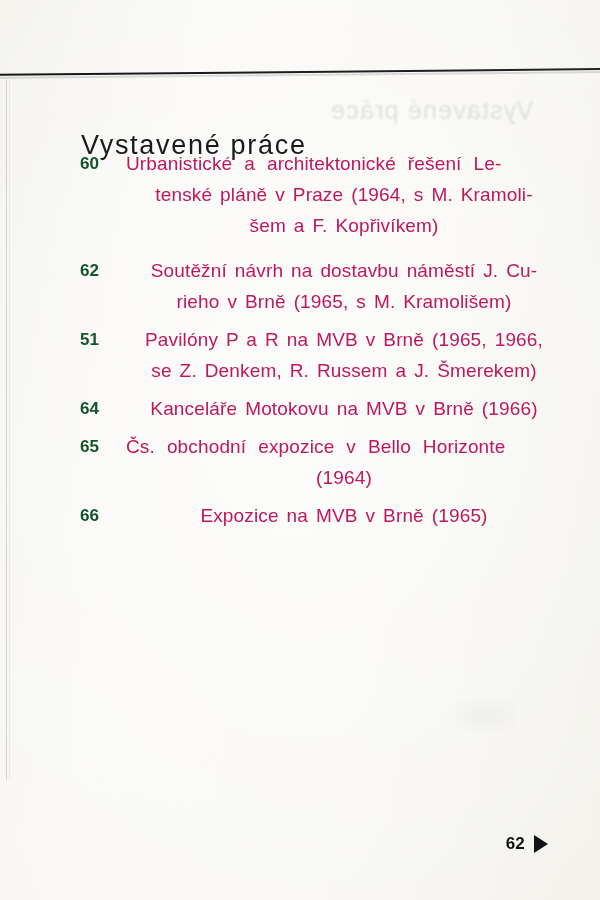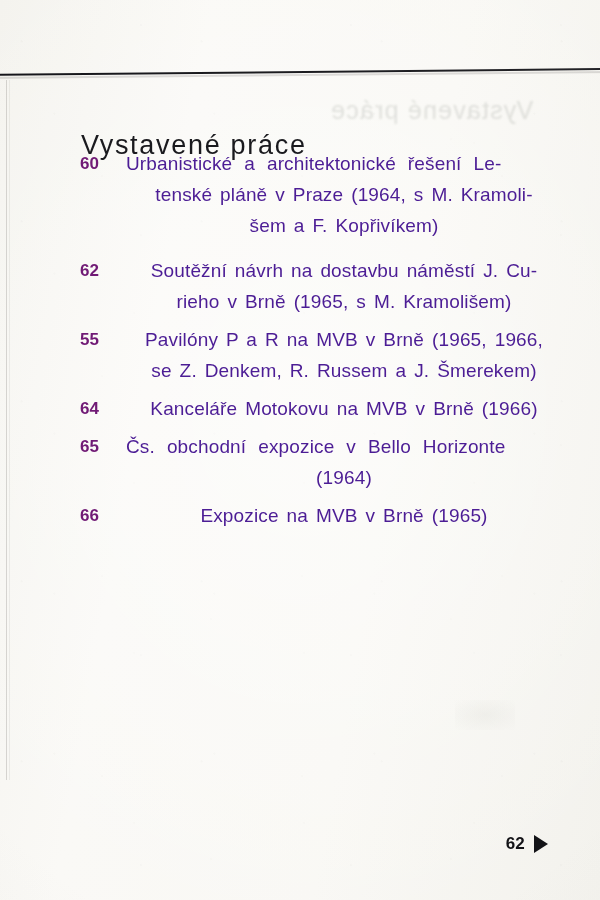--- a/index.html
+++ b/index.html
@@ -130,32 +130,32 @@
   }
   .entry-num {
     flex: 0 0 auto;
     width: 46px;
     padding-left: 80px;
     box-sizing: content-box;
     font-size: 17px;
     font-weight: 700;
     line-height: 31px;
     letter-spacing: 0.1px;
-    color: #701a75;
+    color: #14532d;
   }
   .entry-body {
     flex: 1 1 auto;
     padding-right: 38px;
   }
   .entry-line {
     font-size: 19px;
     font-weight: 400;
     line-height: 31px;
     letter-spacing: 0.15px;
-    color: #4c1d95;
+    color: #be185d;
     white-space: nowrap;
   }
   .entry-line.justified {
     letter-spacing: 0.15px;
     word-spacing: 2.5px;
     text-align: center;
   }
   .entry-line.wide {
     word-spacing: 6.5px;
   }
@@ -230,21 +230,21 @@
 
     <div class="entry">
       <div class="entry-num">62</div>
       <div class="entry-body">
         <div class="entry-line justified">Soutěžní návrh na dostavbu náměstí J. Cu-</div>
         <div class="entry-line justified">rieho v Brně (1965, s M. Kramolišem)</div>
       </div>
     </div>
 
     <div class="entry">
-      <div class="entry-num">55</div>
+      <div class="entry-num">51</div>
       <div class="entry-body">
         <div class="entry-line justified">Pavilóny P a R na MVB v Brně (1965, 1966,</div>
         <div class="entry-line justified">se Z. Denkem, R. Russem a J. Šmerekem)</div>
       </div>
     </div>
 
     <div class="entry">
       <div class="entry-num">64</div>
       <div class="entry-body">
         <div class="entry-line justified">Kanceláře Motokovu na MVB v Brně (1966)</div>

